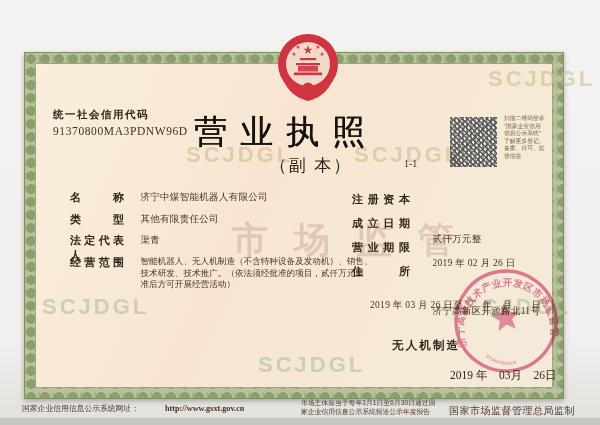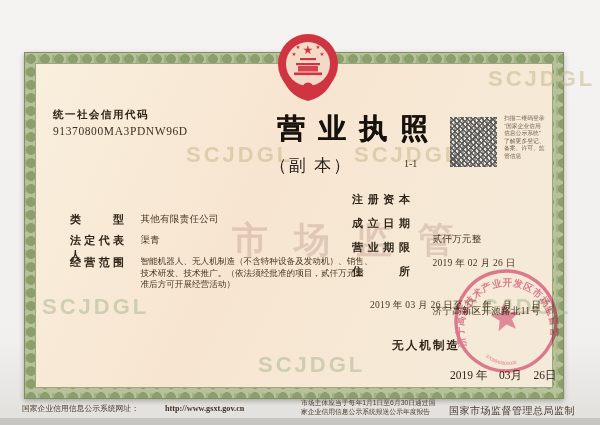--- a/index.html
+++ b/index.html
@@ -26,22 +26,22 @@
   .wm-b{color:rgba(168,180,140,.5);}
   .wm-center{position:absolute;left:196px;top:152px;font-size:36px;font-weight:bold;
         letter-spacing:26px;color:rgba(164,120,110,.28);pointer-events:none;}
 
   
   .emblem{position:absolute;left:240px;top:-34px;}
   .credit-label{position:absolute;left:17px;top:44px;font-size:10.5px;font-weight:bold;
         letter-spacing:1.5px;color:#2e2518;}
   .credit-code{position:absolute;left:17px;top:61px;font-size:11.5px;letter-spacing:.6px;
         color:#3c2f20;font-family:"Liberation Serif",serif;}
-  .title{position:absolute;left:145px;top:46px;width:260px;text-align:right;
-        font-size:28px;font-weight:bold;letter-spacing:13px;text-indent:13px;
+  .title{position:absolute;left:145px;top:46px;width:260px;text-align:left;
+        font-size:33px;font-weight:normal;letter-spacing:13px;text-indent:13px;
         color:#17120d;text-shadow:.5px 0 #17120d;}
   .subtitle{position:absolute;left:145px;top:90px;width:260px;text-align:center;
         font-size:17px;color:#2b241c;letter-spacing:2px;}
   .copy-no{position:absolute;left:368px;top:94px;font-size:10px;color:#3c2f20;
         font-family:Liberation Serif, serif;}
 
   
   .qr{position:absolute;left:414px;top:53px;width:47px;height:50px;opacity:.85;
       background-color:#dcdcda;
       background-image:
@@ -104,20 +104,24 @@
       <div class="copy-no">1-1</div>
 
       <div class="qr"></div>
       <div class="qr-caption">扫描二维码登录
 “国家企业信用
 信息公示系统”
 了解更多登记、
 备案、许可、监
 管信息</div>
 
+      <div class="lrow" style="top:126px">
+        <span class="jlabel">名称</span>
+        <span class="fvalue">济宁中煤智能机器人有限公司</span>
+      </div>
       <div class="lrow" style="top:148px">
         <span class="jlabel">类型</span>
         <span class="fvalue">其他有限责任公司</span>
       </div>
       <div class="lrow" style="top:169px">
         <span class="jlabel">法定代表人</span>
         <span class="fvalue">渠青</span>
       </div>
       <div class="lrow" style="top:191px">
         <span class="jlabel">经营范围</span>

